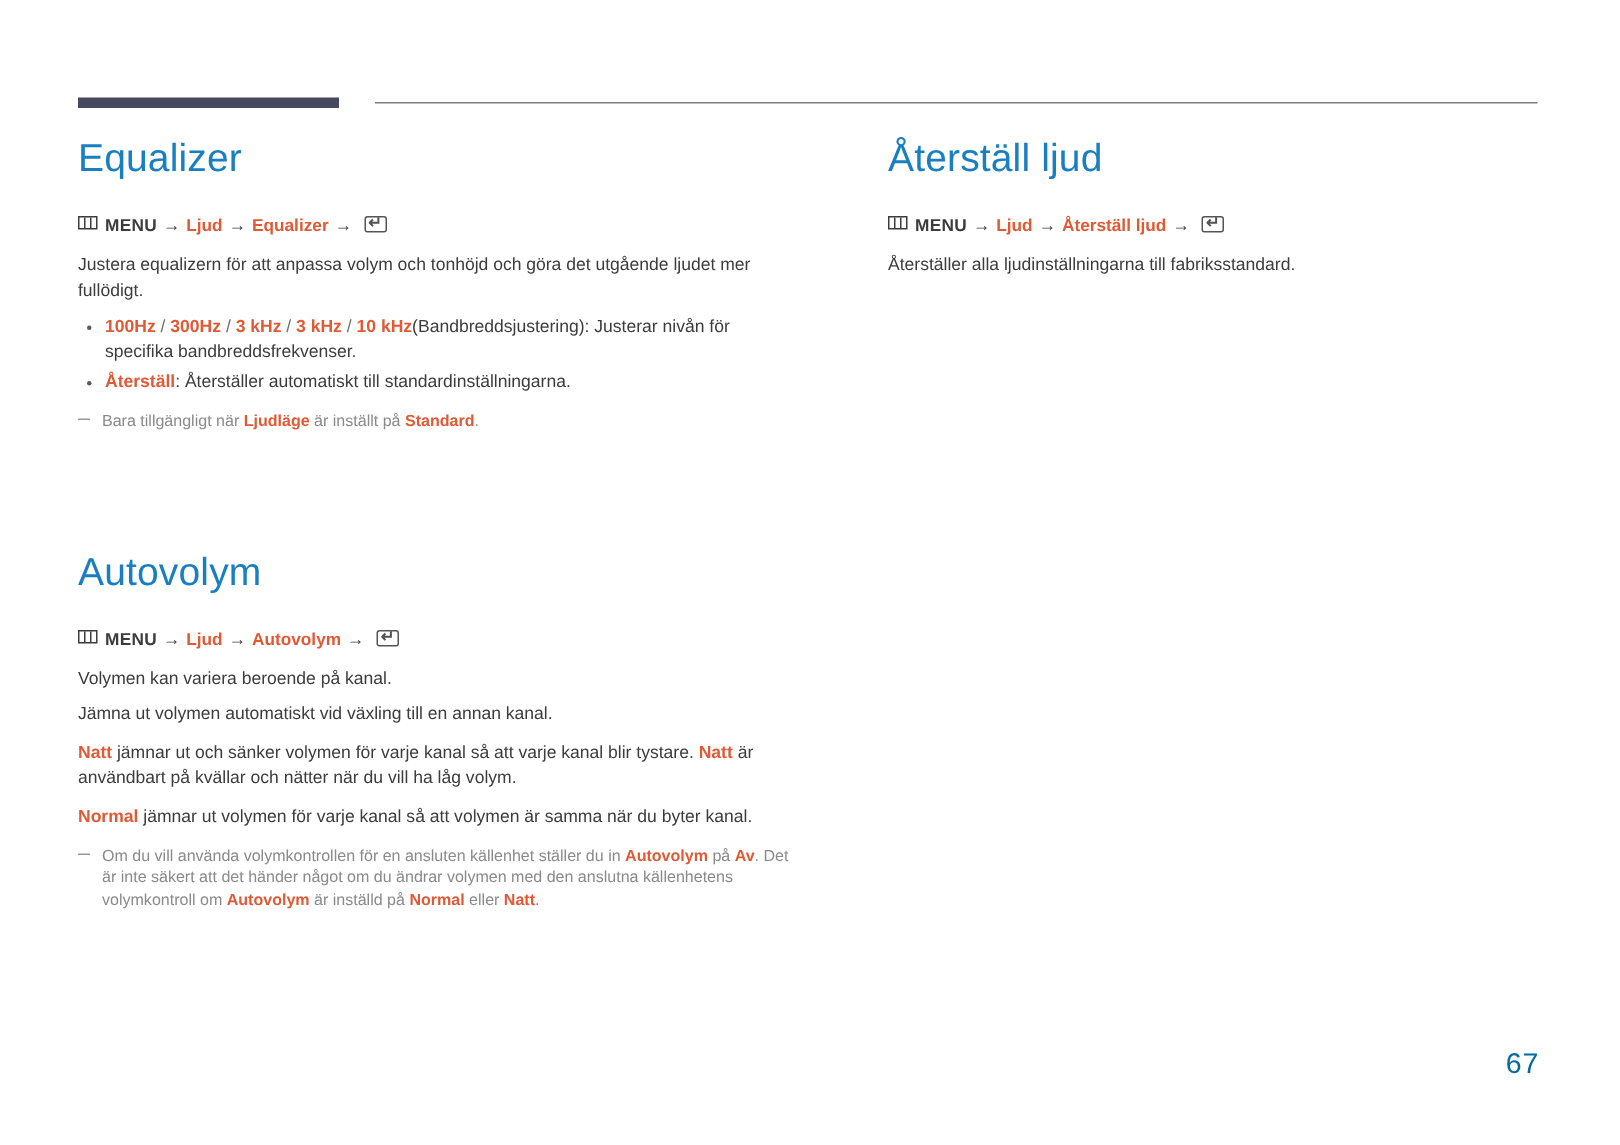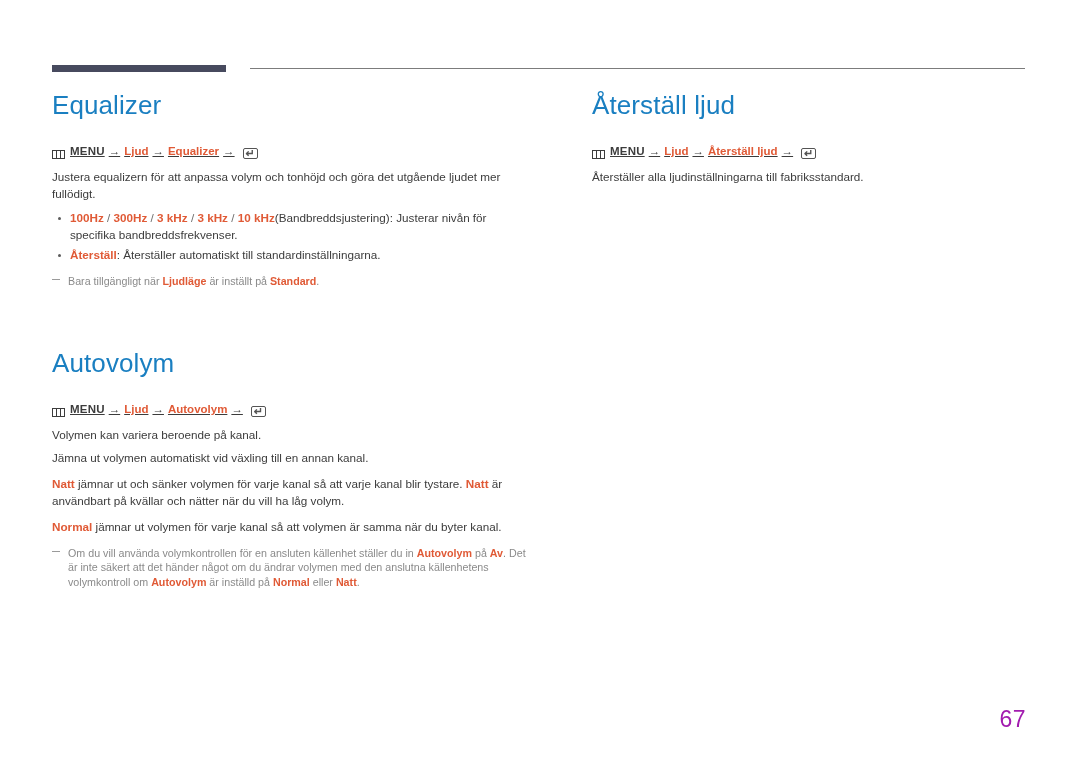--- a/index.html
+++ b/index.html
@@ -59,33 +59,32 @@
   h1.section-title {
     margin: 0;
     font-size: 26px;
     font-weight: normal;
     color: #1a7fc1;
     letter-spacing: 0.1px;
     line-height: 34px;
   }
 
   .block { margin-top: 0; }
-  .block.second { margin-top: 58px; }
+  .block.second { margin-top: 76px; }
 
   
   .menu-path {
     margin-top: 22px;
     font-size: 11.5px;
     line-height: 15px;
     color: #3c3c3c;
     white-space: nowrap;
     font-weight: 600;
     display: flex;
-    align-items: flex-end;
-    text-decoration: underline;
+    align-items: flex-start;
   }
   .menu-icon {
     display: inline-block;
     width: 13px;
     height: 9px;
     border: 1.4px solid #3c3c3c;
     box-sizing: border-box;
     position: relative;
     margin-right: 5px;
     vertical-align: middle;
@@ -179,23 +178,23 @@
     width: 8px;
     height: 1.3px;
     background: #9a9a9a;
   }
   .note .hl { color: #e05a36; font-weight: 600; }
 
   
   .page-number {
     position: absolute;
     right: 54px;
-    bottom: 30px;
-    font-size: 23px;
-    color: #a21caf;
+    bottom: 42px;
+    font-size: 19px;
+    color: #0369a1;
     letter-spacing: 0.5px;
   }
 </style>
 </head>
 <body>
 
 <div class="top-rule">
   <div class="accent"></div>
   <div class="hair"></div>
 </div>

